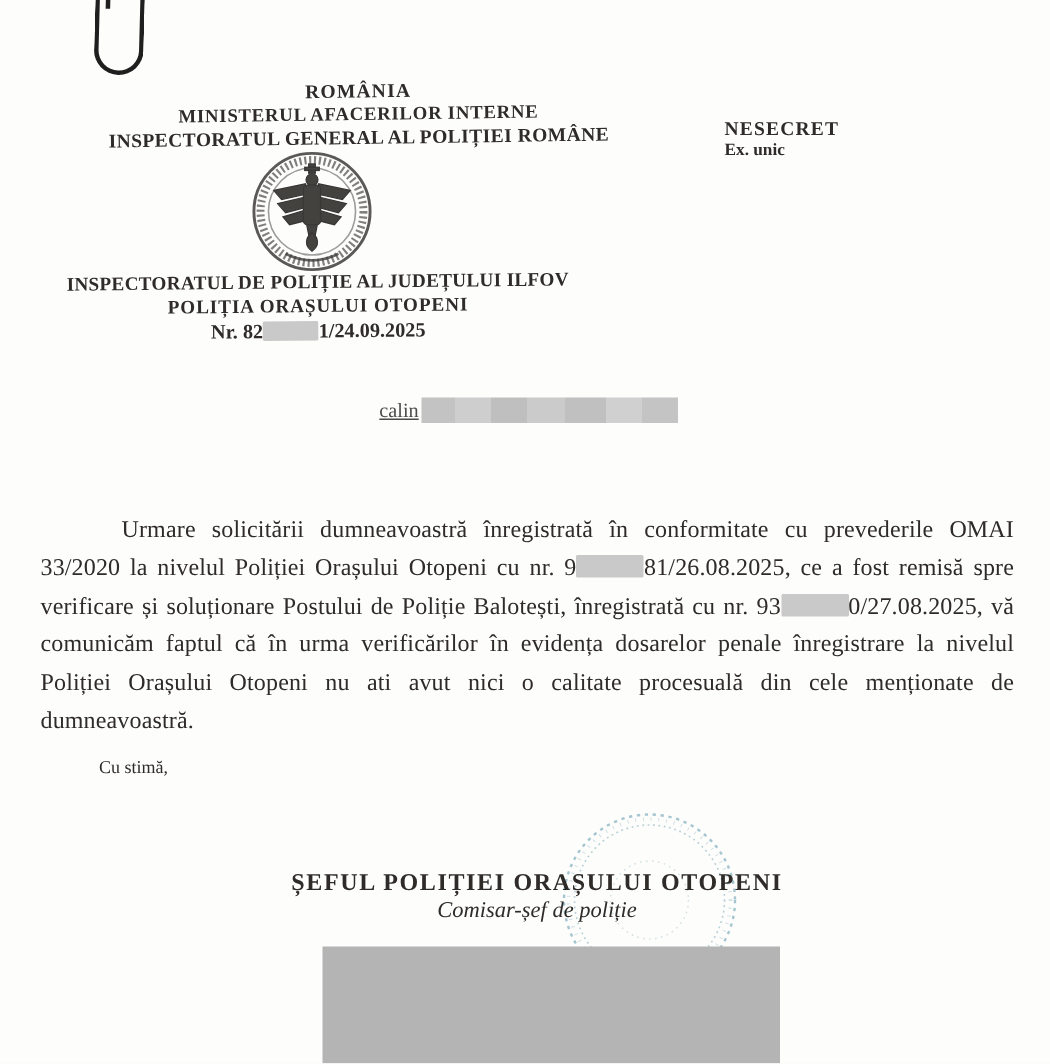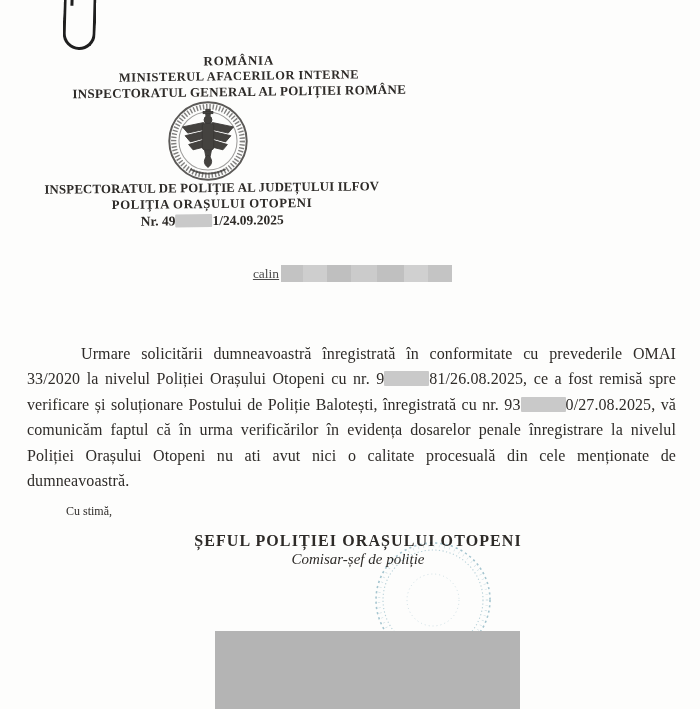--- a/index.html
+++ b/index.html
@@ -83,21 +83,21 @@
     position:absolute;left:27px;top:341px;width:649px;margin:0;
     font-size:16px;line-height:25.4px;text-align:justify;text-indent:54px;
     letter-spacing:.1px;
   }
 
   
   .closing{position:absolute;left:66px;top:504px;font-size:12px;}
 
   
   .sig{
-    position:absolute;left:108px;top:532px;width:500px;text-align:center;z-index:2;
+    position:absolute;left:108px;top:580px;width:500px;text-align:center;z-index:2;
   }
   .sig-title{font-weight:bold;font-size:16px;letter-spacing:1.1px;}
   .sig-rank{font-style:italic;font-size:15px;margin-top:1px;}
   .sig-name{font-weight:bold;font-size:16px;letter-spacing:1.2px;margin-top:1px;}
 
   
   .stamp{position:absolute;left:357px;top:528px;z-index:3;mix-blend-mode:multiply;opacity:.55;}
 
   
   .big-redaction{
@@ -113,20 +113,24 @@
   <div class="paperclip">
     <div class="inner-wire"></div>
   </div>
 
   <div class="hdr">
     <div class="hdr-country">ROMÂNIA</div>
     <div class="hdr-ministry">MINISTERUL AFACERILOR INTERNE</div>
     <div class="hdr-inspectorate">INSPECTORATUL GENERAL AL POLIȚIEI ROMÂNE</div>
   </div>
 
+  <div class="classif">
+    <div class="classif-l1">NESECRET</div>
+    <div class="classif-l2">Ex. unic</div>
+  </div>
 
   <svg class="seal" width="90" height="88" viewBox="0 0 100 100" aria-hidden="true">
     <g stroke="#3e3c3a" fill="none">
       <circle cx="50" cy="50" r="44" stroke-width="2.2" opacity=".85"></circle>
       <circle cx="50" cy="50" r="39" stroke-width="6" stroke-dasharray="1.6 2.1" opacity=".65"></circle>
       <circle cx="50" cy="50" r="33" stroke-width="1.2" opacity=".5"></circle>
     </g>
     <g fill="#44423f" stroke="#3a3836" stroke-width="1">
 
       <rect x="47.5" y="14" width="5" height="7"></rect>
@@ -147,21 +151,21 @@
       <polygon points="46,60 54,60 52,70 48,70"></polygon>
 
       <path d="M50 66 C55 70 56 76 50 80 C44 76 45 70 50 66 Z"></path>
     </g>
     <path d="M30 82 Q50 92 70 82" stroke="#3e3c3a" stroke-width="2" fill="none" opacity=".8"></path>
   </svg>
 
   <div class="unit">
     <div class="unit-l1">INSPECTORATUL DE POLIȚIE AL JUDEȚULUI ILFOV</div>
     <div class="unit-l2">POLIȚIA ORAȘULUI OTOPENI</div>
-    <div class="unit-nr"><span>Nr. 49</span><span class="rx rx-nr"></span><span>1/24.09.2025</span></div>
+    <div class="unit-nr"><span>Nr. 82</span><span class="rx rx-nr"></span><span>1/24.09.2025</span></div>
   </div>
 
   <div class="addr">
     <div class="addr-email">
       <span class="addr-email-visible">calin</span>
       <span class="addr-email-blur"></span>
     </div>
   </div>
 
   <p class="body-par"><span>Urmare solicitării dumneavoastră înregistrată în conformitate cu prevederile OMAI 33/2020 la nivelul Poliției Orașului Otopeni cu nr. 9</span><span class="rx rx-body"></span><span>81/26.08.2025, ce a fost remisă spre verificare și soluționare Postului de Poliție Balotești, înregistrată cu nr. 93</span><span class="rx rx-body"></span><span>0/27.08.2025, vă comunicăm faptul că în urma verificărilor în evidența dosarelor penale înregistrare la nivelul Poliției Orașului Otopeni nu ati avut nici o calitate procesuală din cele menționate de dumneavoastră.</span></p>

